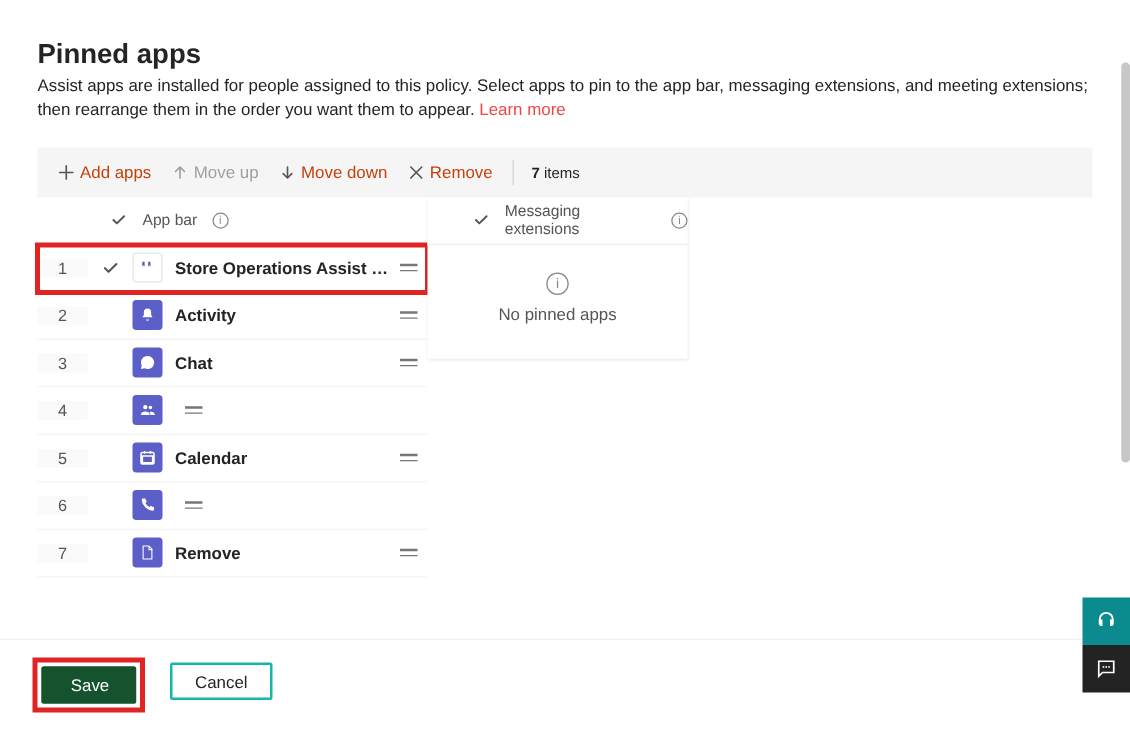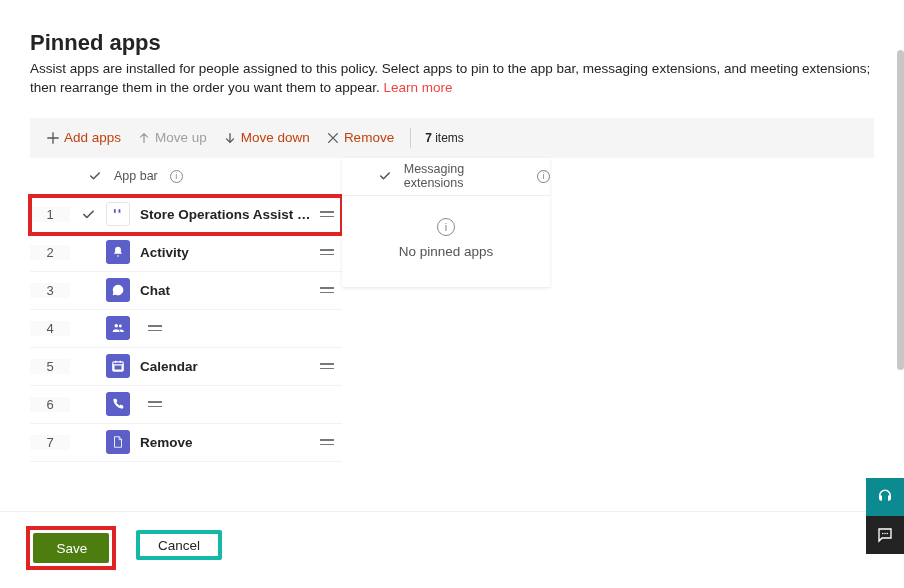--- a/index.html
+++ b/index.html
@@ -157,25 +157,25 @@
     .btn {
       min-width: 76px;
       height: 30px;
       padding: 0 18px;
       font-size: 13.5px;
       border-radius: 2px;
       cursor: pointer;
       display:inline-flex; align-items:center; justify-content:center;
     }
     .btn-primary {
-      background: #4d7c0f; color: #fff; border: none; padding-left: 20px;
+      background: #14532d; color: #fff; border: none; padding-left: 20px;
     }
     .btn-secondary {
       background: #fff; color: #252423;
-      border: 4px solid #14b8a6;
+      border: 2px solid #14b8a6;
     }
     .highlight-save { outline: 4px solid #e02424; padding:3px; display:inline-block; }
     .side-widgets {
       position: absolute;
       right: 0; top: 478px;
       display: flex; flex-direction: column;
     }
     .side-widget {
       width: 38px; height: 38px;
       display:flex; align-items:center; justify-content:center;

